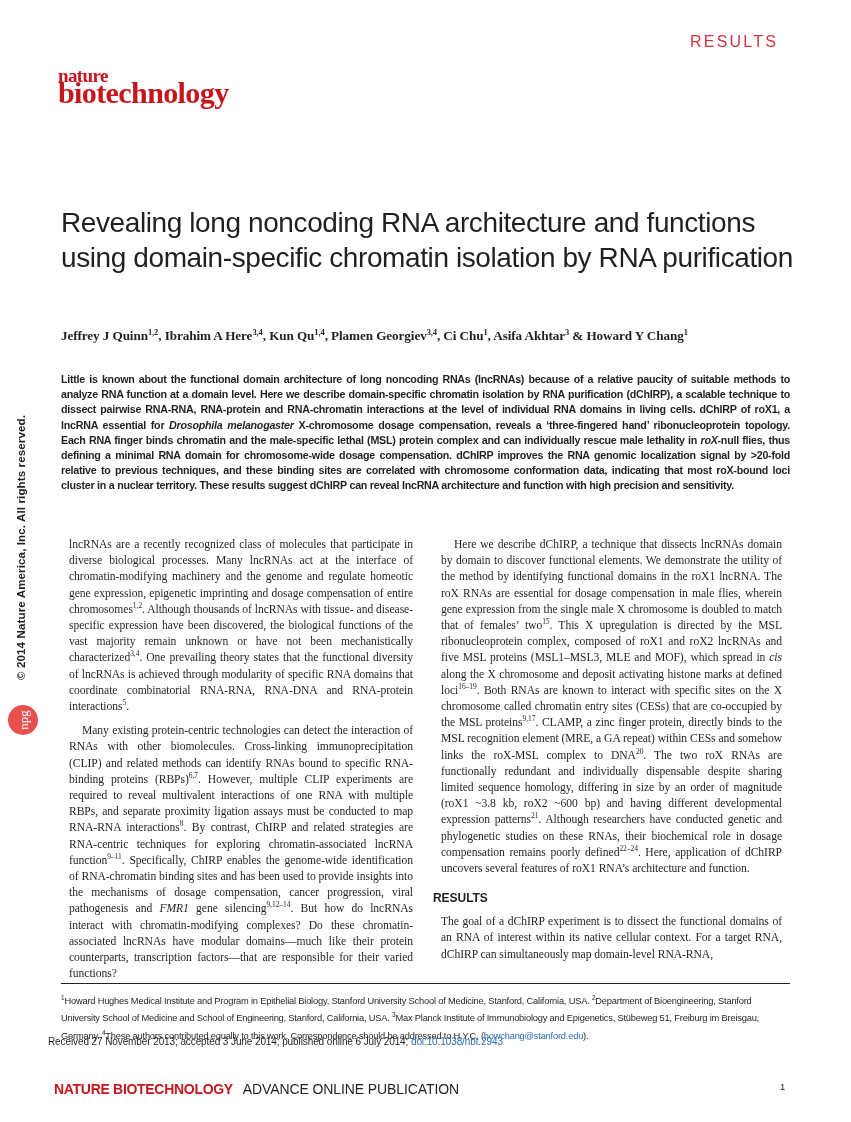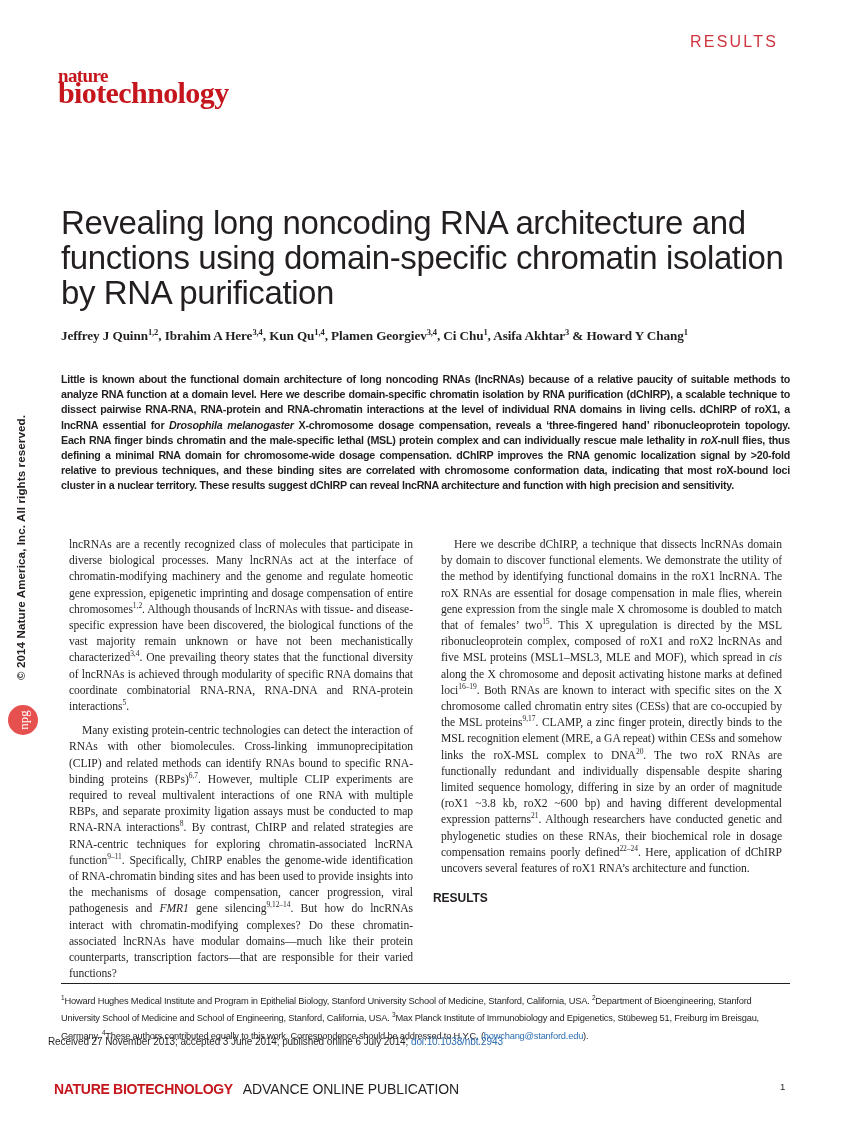--- a/index.html
+++ b/index.html
@@ -5,21 +5,21 @@
   html, body { margin: 0; padding: 0; background: #ffffff; }
   body { width: 851px; height: 1122px; position: relative; overflow: hidden; color: #231f20; }
   .abs { position: absolute; }
 
   .section-label { left: 690px; top: 33px; font-family: "Liberation Sans", sans-serif; font-size: 16px; letter-spacing: 2.2px; color: #d0343e; }
 
   .journal-logo { left: 58px; top: 67px; font-family: "Liberation Serif", serif; font-weight: bold; color: #c4161c; line-height: 17px; letter-spacing: -0.6px; }
   .journal-logo .l1 { font-size: 19px; display: block; }
   .journal-logo .l2 { font-size: 30px; display: block; text-align: right; }
 
-  .title { left: 61px; top: 205px; width: 740px; font-family: "Liberation Sans", sans-serif; font-size: 33px; line-height: 35px; color: #231f20; letter-spacing: -0.4px; }
+  .title { left: 61px; top: 205px; width: 740px; font-family: "Liberation Sans", sans-serif; font-size: 28px; line-height: 35px; color: #231f20; letter-spacing: -0.4px; }
 
   .authors { left: 61px; top: 327px; width: 740px; font-family: "Liberation Serif", serif; font-weight: bold; font-size: 13.2px; color: #231f20; white-space: nowrap; letter-spacing: -0.1px; }
   .authors sup { font-size: 8.5px; font-weight: bold; }
 
   .abstract { left: 61px; top: 372px; width: 729px; font-family: "Liberation Sans", sans-serif; font-weight: bold; font-size: 10.7px; line-height: 15.2px; color: #231f20; text-align: justify; letter-spacing: -0.25px; }
   .abstract i { font-style: italic; }
 
   .sidebar-copyright { left: 14px; top: 680px; transform-origin: 0 0; transform: rotate(-90deg); font-family: "Liberation Sans", sans-serif; font-weight: bold; font-size: 11.6px; color: #231f20; white-space: nowrap; letter-spacing: 0.1px; }
 
   .npg-logo { left: 8px; top: 705px; width: 30px; height: 30px; border-radius: 50%; background: #e6504f; }
@@ -79,20 +79,21 @@
 </div>
 
 <div class="abs col col-left">
   <p><span>lncRNAs are a recently recognized class of molecules that participate in diverse biological processes. Many lncRNAs act at the interface of chromatin-modifying machinery and the genome and regulate homeotic gene expression, epigenetic imprinting and dosage compensation of entire chromosomes</span><sup>1,2</sup><span>. Although thousands of lncRNAs with tissue- and disease-specific expression have been discovered, the biological functions of the vast majority remain unknown or have not been mechanistically characterized</span><sup>3,4</sup><span>. One prevailing theory states that the functional diversity of lncRNAs is achieved through modularity of specific RNA domains that coordinate combinatorial RNA-RNA, RNA-DNA and RNA-protein interactions</span><sup>5</sup><span>.</span></p>
   <p class="indent"><span>Many existing protein-centric technologies can detect the interaction of RNAs with other biomolecules. Cross-linking immunoprecipitation (CLIP) and related methods can identify RNAs bound to specific RNA-binding proteins (RBPs)</span><sup>6,7</sup><span>. However, multiple CLIP experiments are required to reveal multivalent interactions of one RNA with multiple RBPs, and separate proximity ligation assays must be conducted to map RNA-RNA interactions</span><sup>8</sup><span>. By contrast, ChIRP and related strategies are RNA-centric techniques for exploring chromatin-associated lncRNA function</span><sup>9–11</sup><span>. Specifically, ChIRP enables the genome-wide identification of RNA-chromatin binding sites and has been used to provide insights into the mechanisms of dosage compensation, cancer progression, viral pathogenesis and </span><i>FMR1</i><span> gene silencing</span><sup>9,12–14</sup><span>. But how do lncRNAs interact with chromatin-modifying complexes? Do these chromatin-associated lncRNAs have modular domains—much like their protein counterparts, transcription factors—that are responsible for their varied functions?</span></p>
 </div>
 
 <div class="abs col col-right">
   <p class="indent"><span>Here we describe dChIRP, a technique that dissects lncRNAs domain by domain to discover functional elements. We demonstrate the utility of the method by identifying functional domains in the roX1 lncRNA. The roX RNAs are essential for dosage compensation in male flies, wherein gene expression from the single male X chromosome is doubled to match that of females’ two</span><sup>15</sup><span>. This X upregulation is directed by the MSL ribonucleoprotein complex, composed of roX1 and roX2 lncRNAs and five MSL proteins (MSL1–MSL3, MLE and MOF), which spread in </span><i>cis</i><span> along the X chromosome and deposit activating histone marks at defined loci</span><sup>16–19</sup><span>. Both RNAs are known to interact with specific sites on the X chromosome called chromatin entry sites (CESs) that are co-occupied by the MSL proteins</span><sup>9,17</sup><span>. CLAMP, a zinc finger protein, directly binds to the MSL recognition element (MRE, a GA repeat) within CESs and somehow links the roX-MSL complex to DNA</span><sup>20</sup><span>. The two roX RNAs are functionally redundant and individually dispensable despite sharing limited sequence homology, differing in size by an order of magnitude (roX1 ~3.8 kb, roX2 ~600 bp) and having different developmental expression patterns</span><sup>21</sup><span>. Although researchers have conducted genetic and phylogenetic studies on these RNAs, their biochemical role in dosage compensation remains poorly defined</span><sup>22–24</sup><span>. Here, application of dChIRP uncovers several features of roX1 RNA’s architecture and function.</span></p>
   <div class="results-head" style="margin-top:14px;">RESULTS</div>
+  <p>The goal of a dChIRP experiment is to dissect the functional domains of an RNA of interest within its native cellular context. For a target RNA, dChIRP can simultaneously map domain-level RNA-RNA,</p>
 </div>
 
 <div class="abs rule"></div>
 
 <div class="abs affil"><sup>1</sup><span>Howard Hughes Medical Institute and Program in Epithelial Biology, Stanford University School of Medicine, Stanford, California, USA. </span><sup>2</sup><span>Department of Bioengineering, Stanford University School of Medicine and School of Engineering, Stanford, California, USA. </span><sup>3</sup><span>Max Planck Institute of Immunobiology and Epigenetics, Stübeweg 51, Freiburg im Breisgau, Germany. </span><sup>4</sup><span>These authors contributed equally to this work. Correspondence should be addressed to H.Y.C. (</span><span class="link">howchang@stanford.edu</span><span>).</span></div>
 
 <div class="abs received"><span>Received 27 November 2013; accepted 3 June 2014; published online 6 July 2014; </span><span class="link">doi:10.1038/nbt.2943</span></div>
 
 <div class="abs footer">
   <span class="brand">NATURE BIOTECHNOLOGY</span>

